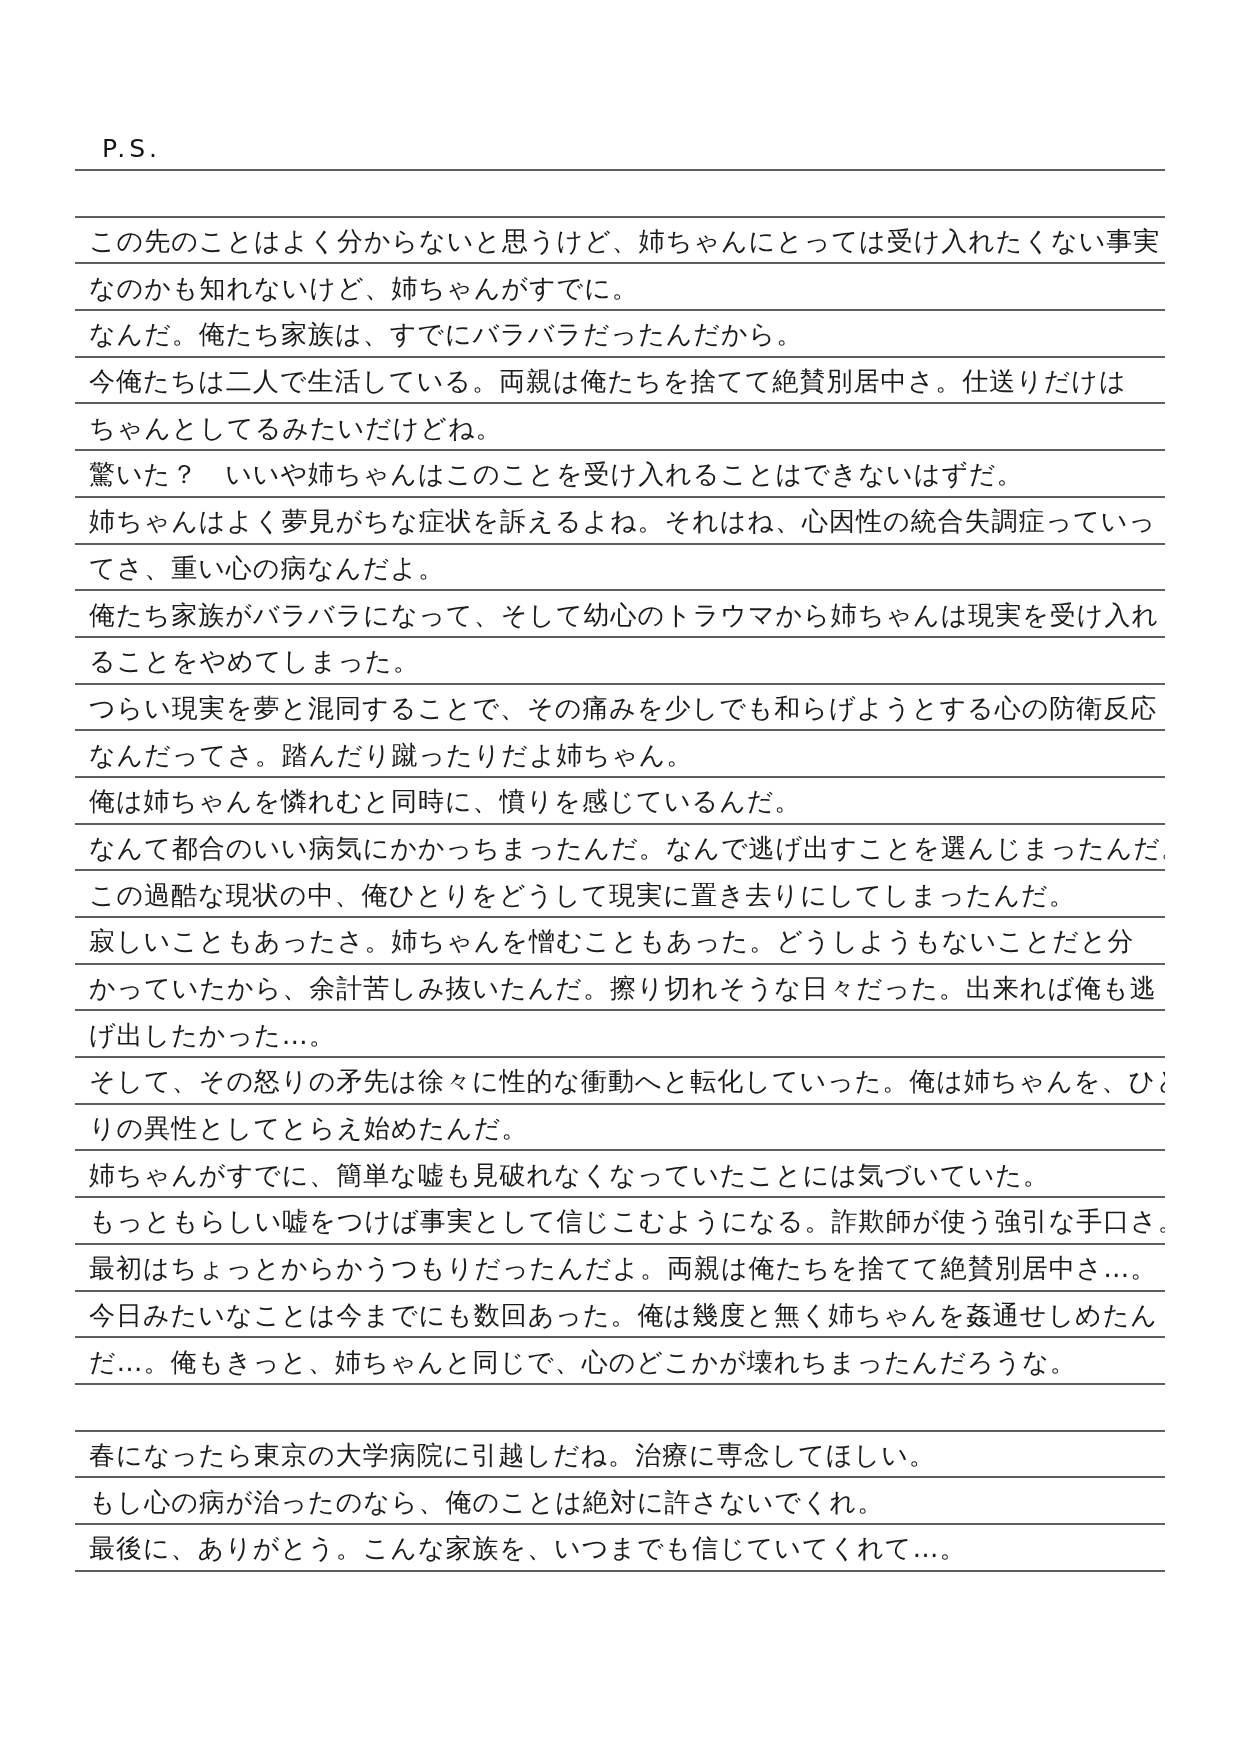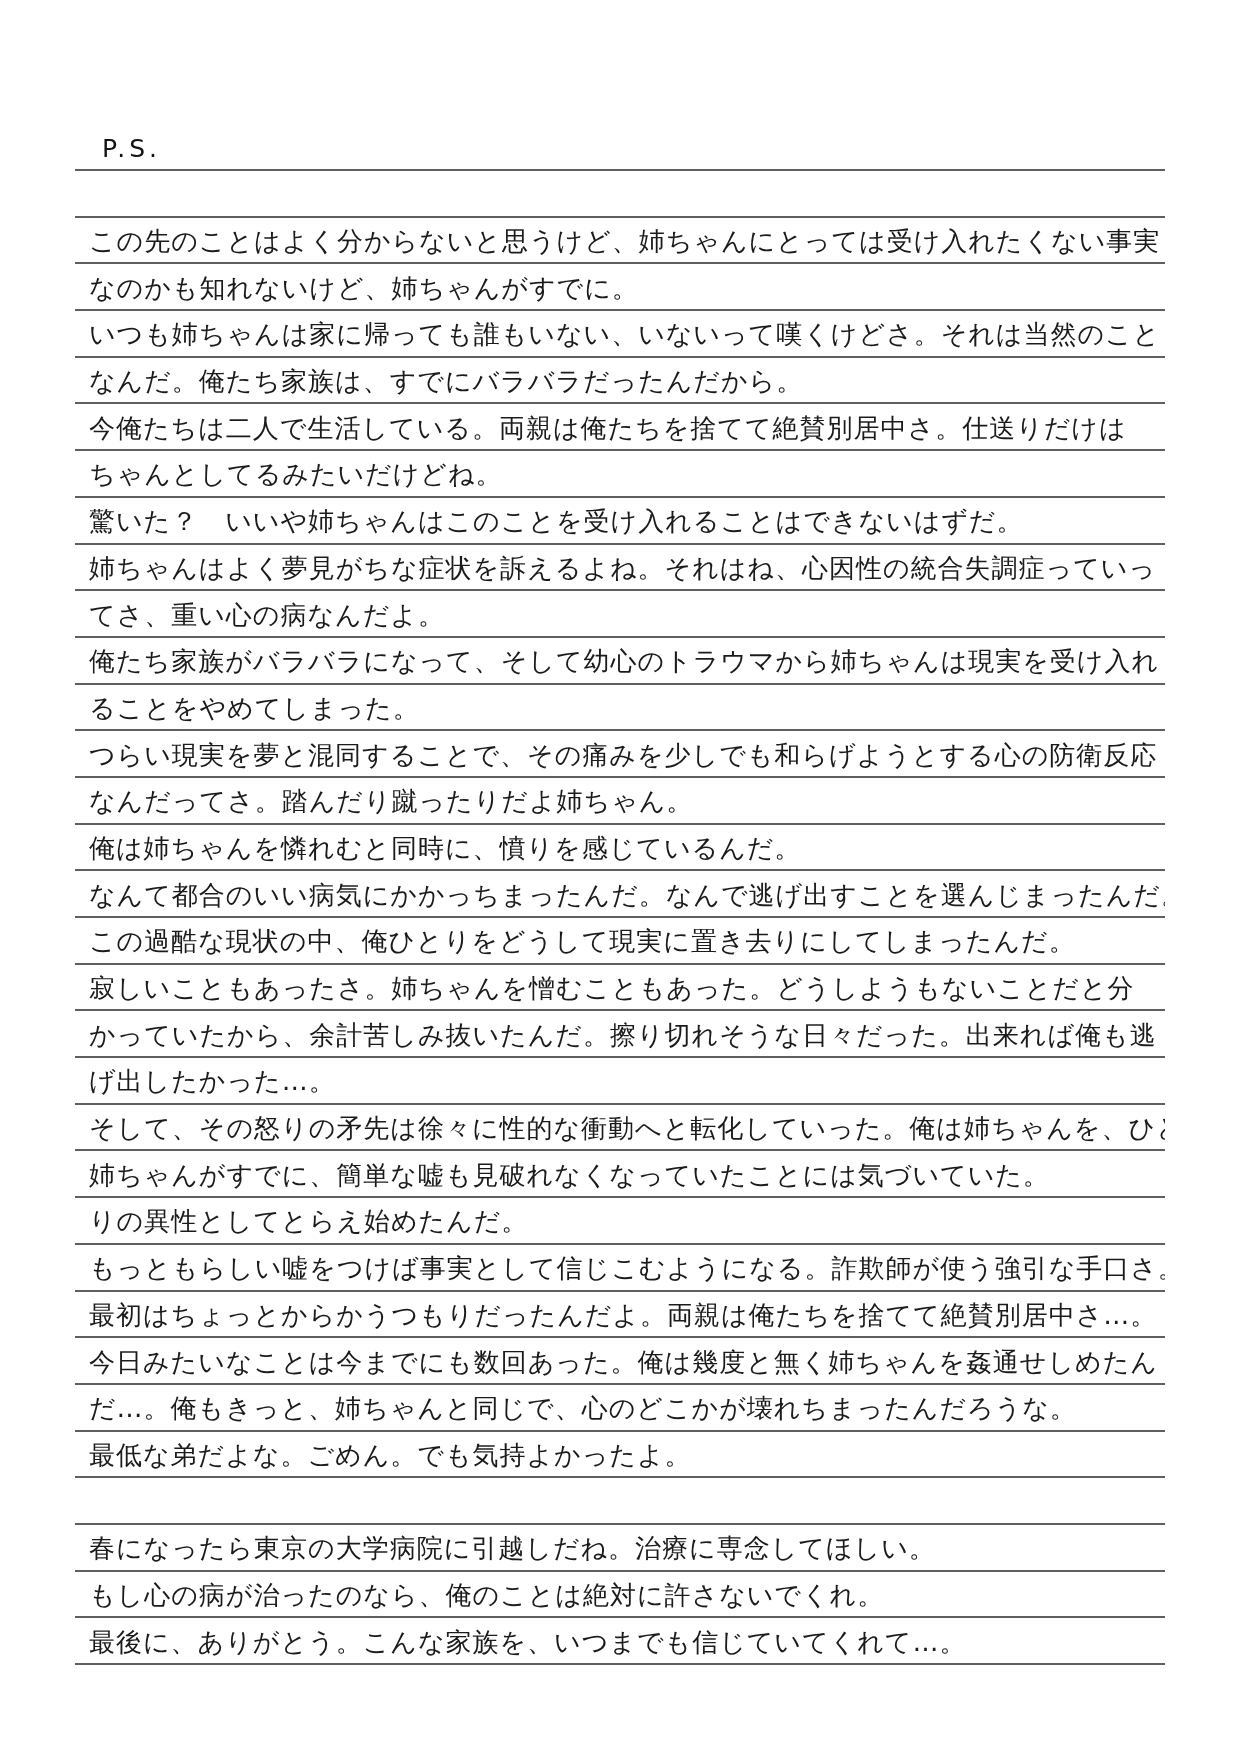--- a/index.html
+++ b/index.html
@@ -59,23 +59,20 @@
       <div class="row">
         <span></span>
       </div>
       <div class="row">
         <span>この先のことはよく分からないと思うけど、姉ちゃんにとっては受け入れたくない事実</span>
       </div>
       <div class="row">
         <span>なのかも知れないけど、姉ちゃんがすでに。</span>
       </div>
       <div class="row">
-        <span>いつも姉ちゃんは家に帰っても誰もいない、いないって嘆くけどさ。それは当然のこと</span>
-      </div>
-      <div class="row">
         <span>なんだ。俺たち家族は、すでにバラバラだったんだから。</span>
       </div>
       <div class="row">
         <span>今俺たちは二人で生活している。両親は俺たちを捨てて絶賛別居中さ。仕送りだけは</span>
       </div>
       <div class="row">
         <span>ちゃんとしてるみたいだけどね。</span>
       </div>
       <div class="row">
         <span>驚いた？　いいや姉ちゃんはこのことを受け入れることはできないはずだ。</span>
@@ -113,39 +110,36 @@
       <div class="row">
         <span>かっていたから、余計苦しみ抜いたんだ。擦り切れそうな日々だった。出来れば俺も逃</span>
       </div>
       <div class="row">
         <span>げ出したかった…。</span>
       </div>
       <div class="row">
         <span>そして、その怒りの矛先は徐々に性的な衝動へと転化していった。俺は姉ちゃんを、ひと</span>
       </div>
       <div class="row">
-        <span>姉ちゃんがすでに、簡単な嘘も見破れなくなっていたことには気づいていた。</span>
+        <span>りの異性としてとらえ始めたんだ。</span>
       </div>
       <div class="row">
-        <span>りの異性としてとらえ始めたんだ。</span>
+        <span>姉ちゃんがすでに、簡単な嘘も見破れなくなっていたことには気づいていた。</span>
       </div>
       <div class="row">
         <span>もっともらしい嘘をつけば事実として信じこむようになる。詐欺師が使う強引な手口さ。</span>
       </div>
       <div class="row">
         <span>最初はちょっとからかうつもりだったんだよ。両親は俺たちを捨てて絶賛別居中さ…。</span>
       </div>
       <div class="row">
         <span>今日みたいなことは今までにも数回あった。俺は幾度と無く姉ちゃんを姦通せしめたん</span>
       </div>
       <div class="row">
         <span>だ…。俺もきっと、姉ちゃんと同じで、心のどこかが壊れちまったんだろうな。</span>
-      </div>
-      <div class="row">
-        <span>最低な弟だよな。ごめん。でも気持よかったよ。</span>
       </div>
       <div class="row">
         <span></span>
       </div>
       <div class="row">
         <span>春になったら東京の大学病院に引越しだね。治療に専念してほしい。</span>
       </div>
       <div class="row">
         <span>もし心の病が治ったのなら、俺のことは絶対に許さないでくれ。</span>
       </div>

